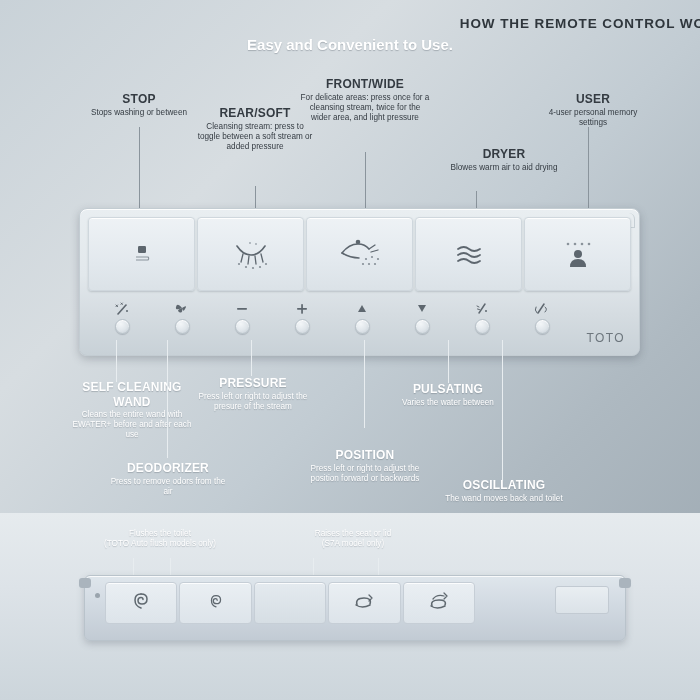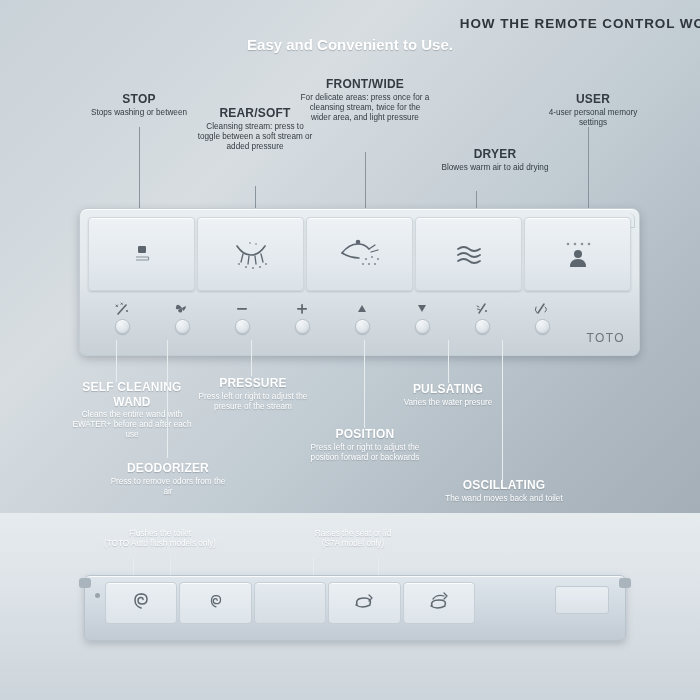--- a/index.html
+++ b/index.html
@@ -266,21 +266,21 @@
     <span class="txt">Cleansing stream: press to toggle between a soft stream or added pressure</span>
   </div>
   <div class="leader v" style="left:255px; top:186px; height:22px;"></div>
 
   <div class="callout" style="left:300px; top:77px; width:130px;">
     <span class="ttl">FRONT/WIDE</span>
     <span class="txt">For delicate areas: press once for a cleansing stream, twice for the wider area, and light pressure</span>
   </div>
   <div class="leader v" style="left:365px; top:152px; height:56px;"></div>
 
-  <div class="callout" style="left:439px; top:147px; width:112px;">
+  <div class="callout" style="left:448px; top:147px; width:112px;">
     <span class="ttl">DRYER</span>
     <span class="txt">Blowes warm air to aid drying</span>
   </div>
   <div class="leader v" style="left:476px; top:191px; height:17px;"></div>
 
   <div class="callout" style="left:536px; top:92px; width:114px;">
     <span class="ttl">USER</span>
     <span class="txt">4-user personal memory settings</span>
   </div>
   <div class="leader v" style="left:588px; top:127px; height:81px;"></div>
@@ -458,29 +458,29 @@
     <span class="txt">Press to remove odors from the air</span>
   </div>
 
   <div class="leader v light" style="left:251px; top:340px; height:36px;"></div>
   <div class="callout light" style="left:193px; top:376px; width:120px;">
     <span class="ttl">PRESSURE</span>
     <span class="txt">Press left or right to adjust the presure of the stream</span>
   </div>
 
   <div class="leader v light" style="left:364px; top:340px; height:88px;"></div>
-  <div class="callout light" style="left:305px; top:427px; width:120px;">
+  <div class="callout light" style="left:305px; top:448px; width:120px;">
     <span class="ttl">POSITION</span>
     <span class="txt">Press left or right to adjust the position forward or backwards</span>
   </div>
 
   <div class="leader v light" style="left:448px; top:340px; height:43px;"></div>
   <div class="callout light" style="left:392px; top:382px; width:112px;">
     <span class="ttl">PULSATING</span>
-    <span class="txt">Varies the water presure</span>
+    <span class="txt">Varies the water between</span>
   </div>
 
   <div class="leader v light" style="left:502px; top:340px; height:140px;"></div>
   <div class="callout light" style="left:444px; top:478px; width:120px;">
     <span class="ttl">OSCILLATING</span>
     <span class="txt">The wand moves back and toilet</span>
   </div>
 
   <div class="lower-panel"></div>
 

